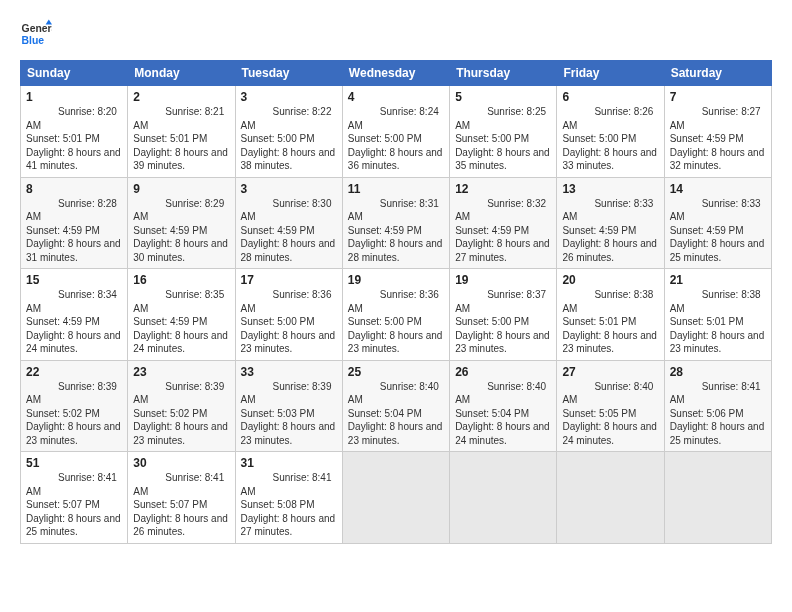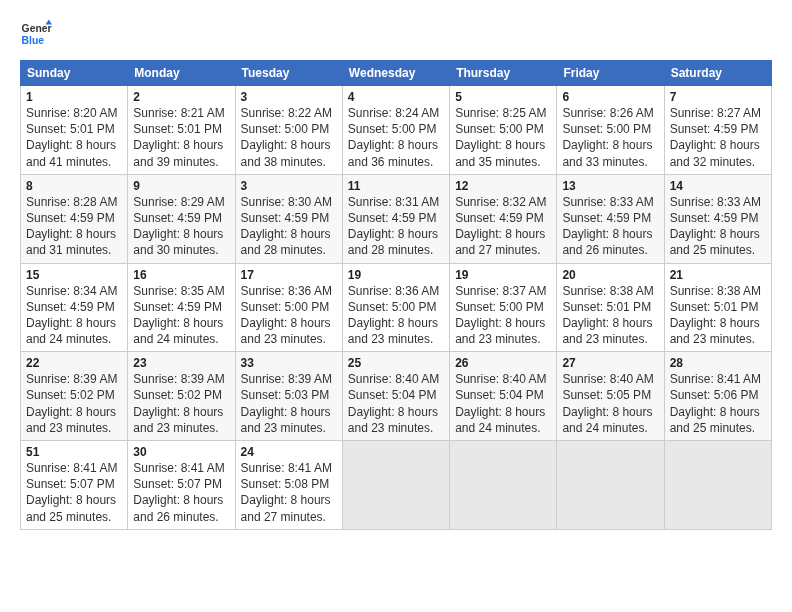--- a/index.html
+++ b/index.html
@@ -75,23 +75,24 @@
       background: #e8e8e8 !important;
     }
     .day-num {
       font-size: 12px;
       font-weight: bold;
       color: #222;
       display: block;
       margin-bottom: 1px;
     }
     .cell-text {
-      font-size: 12px;
+      font-size: 10px;
       color: #333;
       line-height: 1.35;
+      margin-left: 32px;
     }
   </style>
 </head>
 <body>
 
 <div class="page">
   <div class="header">
     <div class="logo">
       <svg class="logo-icon" viewBox="0 0 40 40" xmlns="http://www.w3.org/2000/svg">
         <text x="2" y="18" font-size="13" font-weight="bold" fill="#333" font-family="Arial">General</text>
@@ -245,21 +246,21 @@
         <tr>
           <td>
         <span class="day-num">51</span>
         <span class="cell-text">Sunrise: 8:41 AM<br>Sunset: 5:07 PM<br>Daylight: 8 hours and 25 minutes.</span>
       </td>
           <td>
         <span class="day-num">30</span>
         <span class="cell-text">Sunrise: 8:41 AM<br>Sunset: 5:07 PM<br>Daylight: 8 hours and 26 minutes.</span>
       </td>
           <td>
-        <span class="day-num">24</span>
+        <span class="day-num">31</span>
         <span class="cell-text">Sunrise: 8:41 AM<br>Sunset: 5:08 PM<br>Daylight: 8 hours and 27 minutes.</span>
       </td>
           <td class="cell-empty"></td>
           <td class="cell-empty"></td>
           <td class="cell-empty"></td>
           <td class="cell-empty"></td>
         </tr>
       </tbody>
   </table>
 </div>

